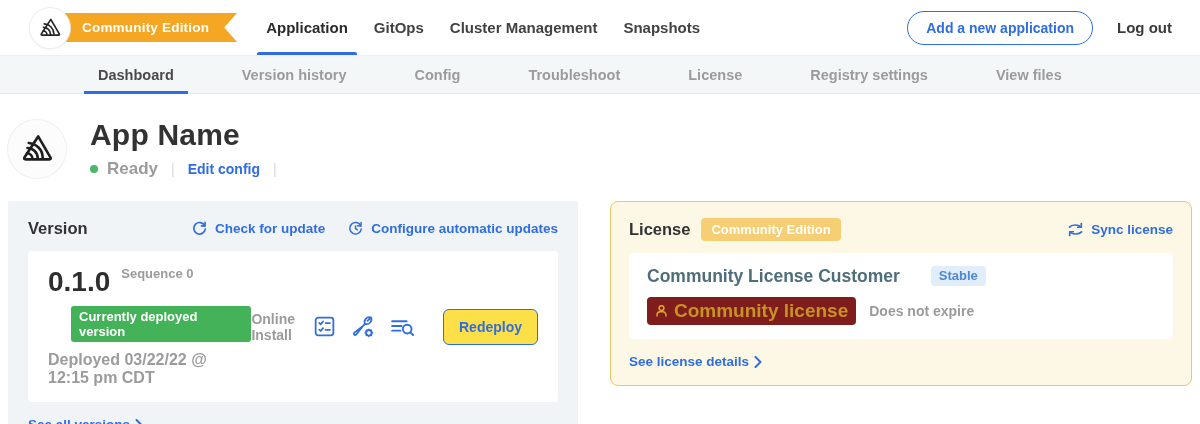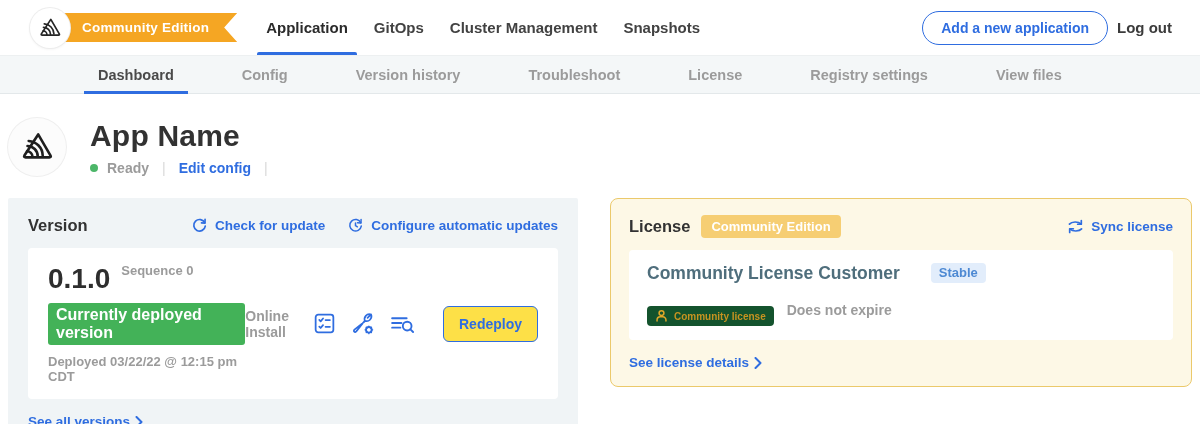--- a/index.html
+++ b/index.html
@@ -15,21 +15,21 @@
     justify-content:center; position:relative; z-index:2; }
   .ribbon { margin-left:-20px; background:#F5A623; color:#fff; font-weight:bold;
     font-size:13.5px; padding:7px 28px 7px 32px; letter-spacing:.2px;
     clip-path:polygon(0 0,100% 0,calc(100% - 13px) 50%,100% 100%,0 100%); }
   .topnav { display:flex; align-items:stretch; margin-left:16px; }
   .topnav-item { display:flex; align-items:center; padding:0 13px; font-size:15px;
     font-weight:600; color:#424242; position:relative; cursor:pointer; }
   .topnav-item.active { color:#2b2b2b; }
   .topnav-item.active::after { content:""; position:absolute; left:4px; right:4px; bottom:0;
     height:3px; background:#2f6de0; border-radius:2px 2px 0 0; }
-  .topbar-right { margin-left:auto; display:flex; align-items:center; gap:9px; }
+  .topbar-right { margin-left:auto; display:flex; align-items:center; gap:24px; }
   .pill-btn { background:#fff; border:1.5px solid #2f6de0; color:#2f6de0; font-weight:bold;
     font-size:14px; padding:8px 18px; border-radius:20px; cursor:pointer;
     font-family:"Liberation Sans",sans-serif; }
   .logout { font-size:15px; font-weight:600; color:#3b3b3b; cursor:pointer; }
 
   
   .subnav { height:38px; background:#f4f7f8; border-bottom:1px solid #e3e8ea;
     display:flex; align-items:stretch; padding-left:84px; gap:40px; }
   .subnav-item { display:flex; align-items:center; padding:0 14px; font-size:14.5px;
     font-weight:600; color:#9b9b9b; position:relative; cursor:pointer; }
@@ -38,63 +38,63 @@
     height:3px; background:#2f6de0; }
 
   
   .app-header { display:flex; align-items:center; padding:24px 30px 6px 8px; }
   .app-icon-circle { width:58px; height:58px; border-radius:50%; background:#fcfcfc;
     box-shadow:0 0 0 1px #efefef; display:flex; align-items:center; justify-content:center; }
   .app-title-block { margin-left:24px; }
   .app-title { font-size:30px; font-weight:800; color:#323232; letter-spacing:.2px; }
   .app-status-row { display:flex; align-items:center; margin-top:7px; gap:9px; }
   .status-dot { width:8px; height:8px; border-radius:50%; background:#4cb669; }
-  .status-text { font-size:14px; font-weight:600; color:#9b9b9b; }
+  .status-text { font-size:17px; font-weight:600; color:#9b9b9b; }
   .vdiv { color:#d9d9d9; font-size:14px; margin:0 4px; }
   .link { color:#2f6de0; font-weight:bold; cursor:pointer; text-decoration:none; }
   .edit-config { font-size:14px; }
 
   
   .content { display:flex; align-items:flex-start; gap:32px; padding:16px 8px 0 8px; }
 
   .version-card { width:570px; background:#f0f4f6; border-radius:2px; padding:18px 20px 16px; }
   .card-head { display:flex; align-items:center; justify-content:space-between; }
   .card-title { font-size:16.5px; font-weight:bold; color:#323232; }
   .head-links { display:flex; align-items:center; gap:22px; }
   .icon-link { display:flex; align-items:center; gap:7px; font-size:13.5px; }
   .inner-card { background:#fff; border-radius:4px; margin-top:13px; padding:15px 20px;
     display:flex; align-items:center; justify-content:space-between; }
   .ver-row { display:flex; align-items:flex-start; gap:11px; }
   .ver-number { font-size:28px; font-weight:800; color:#2e2e2e; }
   .ver-seq { font-size:13px; font-weight:600; color:#9b9b9b; }
   .badge-green { display:inline-block; margin-top:8px; background:#43b258; color:#fff;
-    font-size:16px; font-weight:bold; padding:3px 8px; border-radius:3px; }
-  .deployed-at { margin-top:9px; font-size:13px; font-weight:600; color:#9b9b9b; }
+    font-size:13px; font-weight:bold; padding:3px 8px; border-radius:3px;margin-left:23px; }
+  .deployed-at { margin-top:9px; font-size:16px; font-weight:600; color:#9b9b9b; }
   .ver-actions { display:flex; align-items:center; gap:15px; }
   .install-type { font-size:14px; font-weight:bold; color:#9b9b9b; margin-right:2px; }
   .action-icons { display:flex; align-items:center; gap:13px; }
   .action-icons span { display:flex; cursor:pointer; }
   .redeploy-btn { background:#fde047; border:1px solid #2f6de0; color:#2f6de0; font-weight:bold;
     font-size:14px; padding:9px 15px; border-radius:6px; cursor:pointer; margin-left:12px;
     font-family:"Liberation Sans",sans-serif; }
   .card-foot { margin-top:15px; font-size:13.5px; display:flex; align-items:center; gap:5px; }
 
   .license-card { flex:1; background:#fdf8e6; border:1px solid #ebc96b; border-radius:8px;
     padding:16px 18px 16px; }
   .lic-head-left { display:flex; align-items:center; gap:11px; }
   .badge-gold { background:#f6ce73; color:#fff; font-size:13px; font-weight:bold;
     padding:4px 10px; border-radius:4px; }
   .lic-inner { background:#fff; border-radius:4px; margin-top:12px; padding:13px 18px 14px; }
   .cust-row { display:flex; align-items:flex-start; gap:31px; }
   .cust-name { font-size:17.5px; font-weight:bold; color:#4f6e7c; }
   .badge-channel { background:#e2edfb; color:#4d89d3; font-size:13px; font-weight:600;
     padding:2px 8px 3px; border-radius:4px; }
   .lic-meta-row { display:flex; align-items:center; gap:13px; margin-top:10px; }
-  .badge-license-type { display:flex; align-items:center; gap:6px; background:#14532d;
-    color:#c79321; font-size:10px; font-weight:bold; padding:3px 8px; border-radius:4px;margin-top:12px; }
+  .badge-license-type { display:flex; align-items:center; gap:6px; background:#7f1d1d;
+    color:#c79321; font-size:19px; font-weight:bold; padding:3px 8px; border-radius:4px; }
   .expiry { font-size:14px; font-weight:600; color:#9b9b9b; }
 
   svg { display:block; }
 </style>
 </head>
 <body>
 
 <div class="topbar">
   <div class="brand">
     <div class="logo-circle">
@@ -118,22 +118,22 @@
   </div>
 
   <div class="topbar-right">
     <button class="pill-btn">Add a new application</button>
     <span class="logout">Log out</span>
   </div>
 </div>
 
 <div class="subnav">
   <div class="subnav-item active">Dashboard</div>
+  <div class="subnav-item">Version history</div>
   <div class="subnav-item">Config</div>
-  <div class="subnav-item">Version history</div>
   <div class="subnav-item">Troubleshoot</div>
   <div class="subnav-item">License</div>
   <div class="subnav-item">Registry settings</div>
   <div class="subnav-item">View files</div>
 </div>
 
 <div class="app-header">
   <div class="app-icon-circle">
     <span>
       <svg width="38" height="38" viewBox="0 0 32 32" fill="none" stroke="#1f1f1f" stroke-width="2.2" stroke-linecap="round" stroke-linejoin="round">

